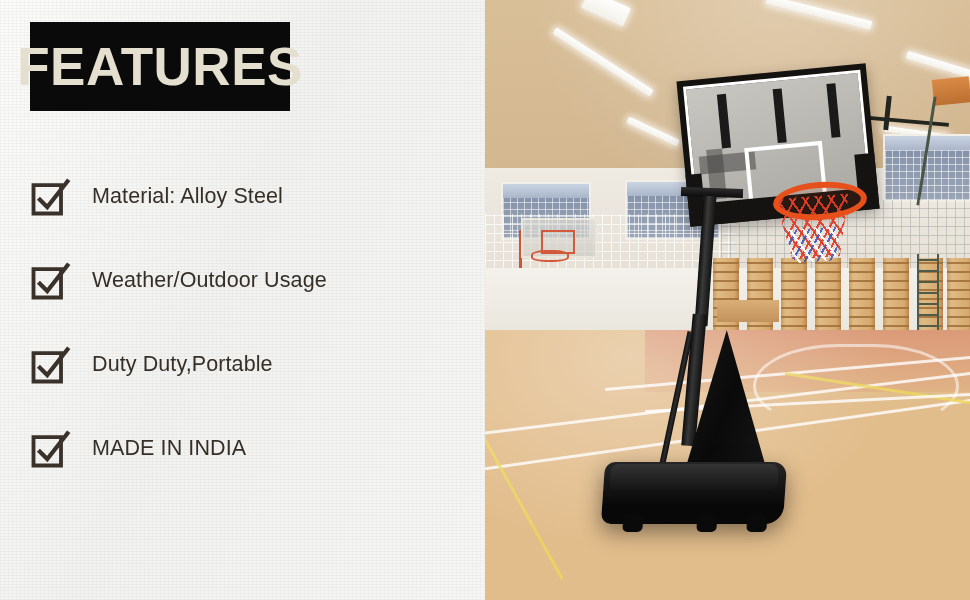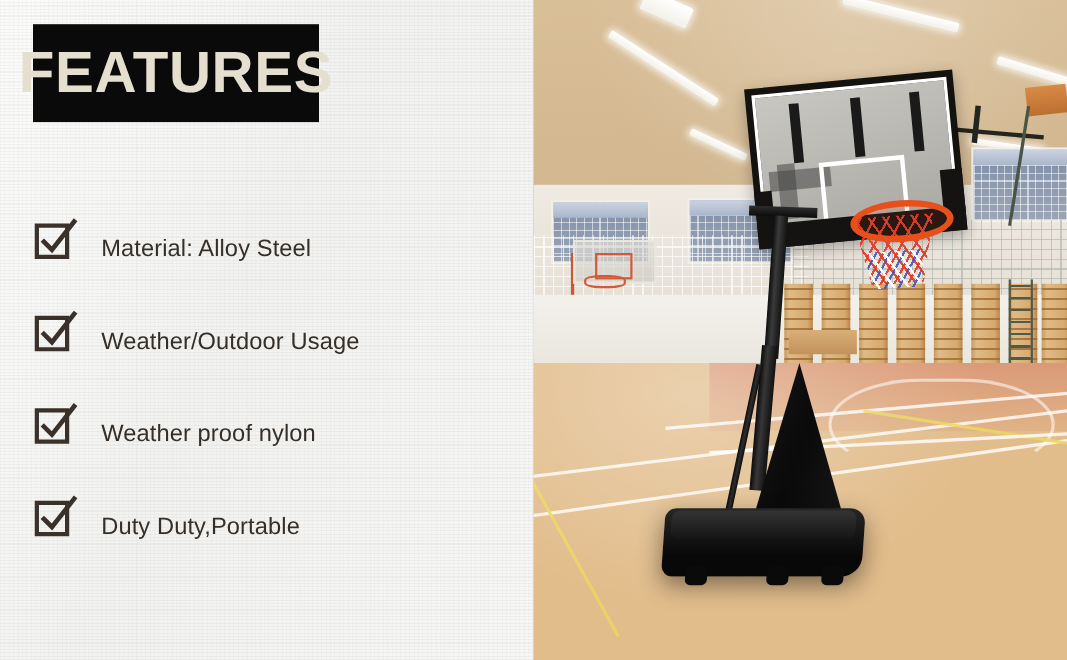--- a/index.html
+++ b/index.html
@@ -40,21 +40,21 @@
     letter-spacing:0.5px;
     line-height:1;
     white-space:nowrap;
   }
 
   .feature-list{
     position:absolute;left:0;top:155px;
     width:485px;
   }
   .feature-item{
-    display:flex;align-items:flex-end;
+    display:flex;align-items:center;
     height:84px;
     padding-left:28px;
   }
   .check-icon{
     width:44px;height:44px;
     flex:0 0 44px;
     margin-right:20px;
     display:block;
   }
   .feature-label{
@@ -376,40 +376,40 @@
         <div class="feature-item">
           <span class="check-icon">
             <svg viewBox="0 0 48 48" width="44" height="44" aria-hidden="true">
               <path d="M6 11 H36 V42 H6 Z" fill="none" stroke="#3a322a" stroke-width="4.2" stroke-linejoin="miter"></path>
               <path d="M13 27 L21 35 L43 7" fill="none" stroke="#3a322a" stroke-width="4.6" stroke-linecap="square" stroke-linejoin="miter"></path>
             </svg>
           </span>
           <span class="feature-label">Weather/Outdoor Usage</span>
         </div>
 
-        <div class="feature-item">
-          <span class="check-icon">
-            <svg viewBox="0 0 48 48" width="44" height="44" aria-hidden="true">
-              <path d="M6 11 H36 V42 H6 Z" fill="none" stroke="#3a322a" stroke-width="4.2" stroke-linejoin="miter"></path>
-              <path d="M13 27 L21 35 L43 7" fill="none" stroke="#3a322a" stroke-width="4.6" stroke-linecap="square" stroke-linejoin="miter"></path>
-            </svg>
-          </span>
-          <span class="feature-label">Weather proof nylon</span>
-        </div>
 
         <div class="feature-item">
           <span class="check-icon">
             <svg viewBox="0 0 48 48" width="44" height="44" aria-hidden="true">
               <path d="M6 11 H36 V42 H6 Z" fill="none" stroke="#3a322a" stroke-width="4.2" stroke-linejoin="miter"></path>
               <path d="M13 27 L21 35 L43 7" fill="none" stroke="#3a322a" stroke-width="4.6" stroke-linecap="square" stroke-linejoin="miter"></path>
             </svg>
           </span>
           <span class="feature-label">Duty Duty,Portable</span>
         </div>
 
+        <div class="feature-item">
+          <span class="check-icon">
+            <svg viewBox="0 0 48 48" width="44" height="44" aria-hidden="true">
+              <path d="M6 11 H36 V42 H6 Z" fill="none" stroke="#3a322a" stroke-width="4.2" stroke-linejoin="miter"></path>
+              <path d="M13 27 L21 35 L43 7" fill="none" stroke="#3a322a" stroke-width="4.6" stroke-linecap="square" stroke-linejoin="miter"></path>
+            </svg>
+          </span>
+          <span class="feature-label">MADE IN INDIA</span>
+        </div>
 
       </div>
     </div>
   </div>
 
   <div class="gym-photo">
 
     <div class="ceiling"></div>
     <div class="tube t1"></div>
     <div class="tube t2"></div>

